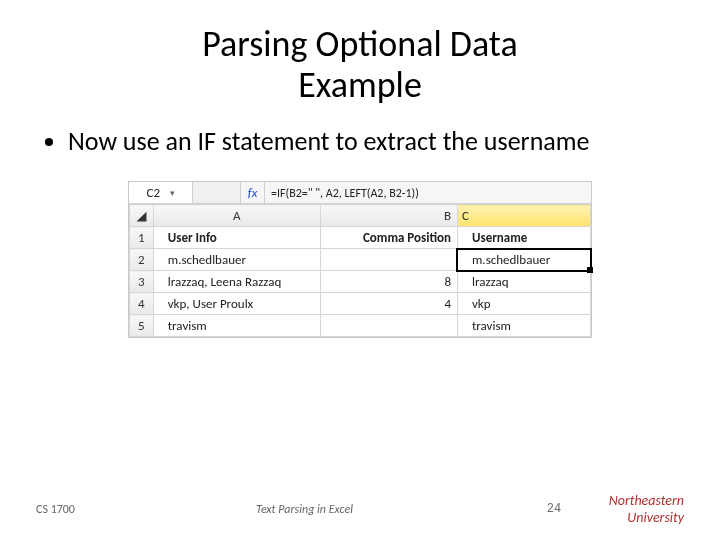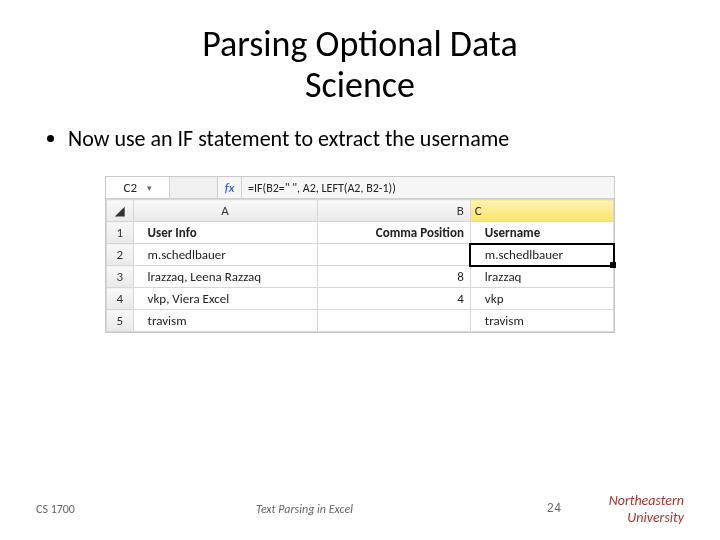--- a/index.html
+++ b/index.html
@@ -1,22 +1,22 @@
 <!DOCTYPE html>
 <html><head>
 <meta charset="utf-8">
 <style>
   * { box-sizing: border-box; margin: 0; padding: 0; }
   html, body { width: 720px; height: 540px; font-family: Calibri, Arial, sans-serif; background: #fff; color: #000; }
   .slide { position: relative; width: 720px; height: 540px; padding: 18px 36px 0 36px; }
   .title { text-align: center; font-size: 36px; font-weight: 400; line-height: 1.15; margin-top: 6px; margin-bottom: 18px; }
-  .bullets { font-size: 22px; line-height: 1.25; margin-left: 8px; margin-bottom: 24px; }
+  .bullets { font-size: 26px; line-height: 1.25; margin-left: 8px; margin-bottom: 24px; }
   .bullets li { list-style: disc; margin-left: 24px; }
 
-  .excel-wrap { width: 510px; margin: 14px auto 16px auto; }
+  .excel-wrap { width: 464px; margin: 14px auto 16px auto; }
   .excel { border: 1px solid #c9c9c9; background: #fff; font-family: Calibri, Arial, sans-serif; font-size: 13px; color: #222; }
   .fx-row { display: flex; align-items: center; height: 22px; border-bottom: 1px solid #d0d0d0; background: #f6f6f6; }
   .name-box { width: 64px; height: 100%; display: flex; align-items: center; justify-content: center; border-right: 1px solid #d0d0d0; background: #fff; }
   .name-box .nb-label { padding-right: 10px; }
   .name-box .dd { font-size: 9px; color: #666; }
   .fx-tools { width: 48px; height: 100%; display: flex; align-items: center; justify-content: center; gap: 4px; border-right: 1px solid #d0d0d0; background: #f0f0f0; }
   .fx-tools .ico { width: 12px; height: 12px; display: inline-block; }
   .fx-label { width: 24px; text-align: center; font-style: italic; color: #1d4ed8; border-right: 1px solid #d0d0d0; height: 100%; display:flex; align-items:center; justify-content:center; }
   .formula { flex: 1; padding-left: 6px; font-size: 12px; white-space: nowrap; overflow: hidden; }
 
@@ -42,21 +42,21 @@
   .footer .logo .uni { color: #b03030; font-size: 14px; font-style: italic; }
   .footer .logo .sub { color: #999; font-size: 6px; }
 </style>
 </head>
 <body>
 
 <div class="slide">
 
   <h1 class="title">
     <span>Parsing Optional Data</span><br>
-    <span>Science</span>
+    <span>Example</span>
   </h1>
 
   <ul class="bullets">
     <li>Now use an IF statement to extract the username</li>
   </ul>
 
   <div class="excel-wrap">
     <div class="excel">
 
       <div class="fx-row">
@@ -93,21 +93,21 @@
           <td class="selected-cell">m.schedlbauer</td>
         </tr>
         <tr>
           <th class="rowhdr">3</th>
           <td>lrazzaq, Leena Razzaq</td>
           <td class="colb">8</td>
           <td>lrazzaq</td>
         </tr>
         <tr>
           <th class="rowhdr">4</th>
-          <td>vkp, Viera Excel</td>
+          <td>vkp, User Proulx</td>
           <td class="colb">4</td>
           <td>vkp</td>
         </tr>
         <tr>
           <th class="rowhdr">5</th>
           <td>travism</td>
           <td class="colb"></td>
           <td>travism</td>
         </tr>
       </tbody>

